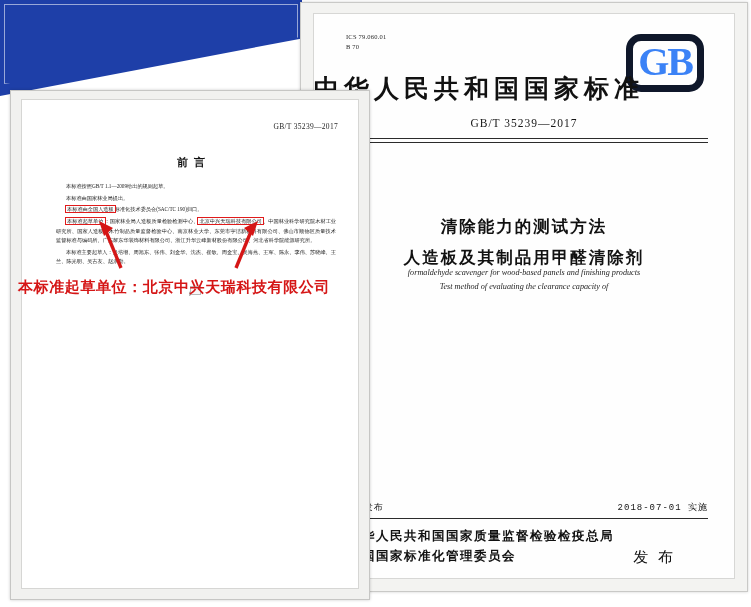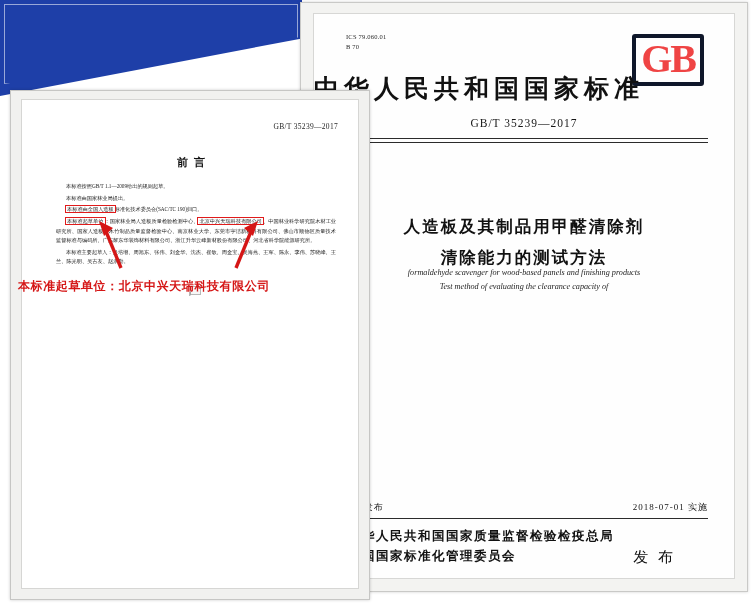--- a/index.html
+++ b/index.html
@@ -55,25 +55,25 @@
     color: #2a2a2a;
     letter-spacing: 0.2px;
   }
   .gb-logo {
     position: absolute;
     right: 30px; top: 20px;
     font-family: "Liberation Serif", serif;
     font-weight: bold;
     font-size: 40px;
     line-height: 40px;
-    color: #ef4444;
+    color: #3b82f6;
     letter-spacing: -2px;
-    border: 4px solid #0f172a;
+    border: 7px solid #0f172a;
     padding: 1px 5px 3px 5px;
-    border-radius: 3px;
+    border-radius: 15px;
   }
   .cn-title {
     position: absolute;
     left: 0; right: 0; top: 58px;
     text-align: left;
     font-size: 25px;
     font-weight: bold;
     letter-spacing: 5px;
     color: #111;
   }
@@ -116,21 +116,21 @@
     color: #1d1d1d;
   }
 
   .date-row {
     position: absolute;
     left: 26px; right: 26px; top: 487px;
     font-size: 9px;
     color: #151515;
   }
   .date-left { position: absolute; left: 0; top: 0; letter-spacing: 1px; }
-  .date-right { position: absolute; right: 0; top: 0; letter-spacing: 1px; }
+  .date-right { position: absolute; right: 0; top: 0; letter-spacing: 1px; font-family: Liberation Mono, monospace; }
   .hr-bot {
     position: absolute;
     left: 26px; right: 26px; top: 504px;
     border-top: 1.4px solid #2b2b2b;
   }
   .issuer {
     position: absolute;
     left: 34px; right: 26px; top: 512px;
     font-size: 12.5px;
     font-weight: bold;
@@ -209,21 +209,21 @@
     border: 0.8px solid #b9b9b9;
     background: #f7f7f7;
   }
 
   
   .overlay { position: absolute; left: 0; top: 0; width: 751px; height: 607px; z-index: 6; pointer-events: none; }
   .caption {
     position: absolute;
     left: 18px; top: 278px;
     font-family: "Liberation Sans", sans-serif;
-    font-size: 12px;
+    font-size: 15px;
     font-weight: bold;
     color: #d51616;
     letter-spacing: 0.6px;
     white-space: nowrap;
     z-index: 7;
   }
 </style>
 </head>
 <body>
 
@@ -243,22 +243,22 @@
       <div class="gb-logo">GB</div>
 
       <div class="cn-title">中华人民共和国国家标准</div>
 
       <div class="std-no">GB/T 35239—2017</div>
 
       <div class="hr-top"></div>
       <div class="hr-top2"></div>
 
       <div class="doc-title">
+        <div>清除能力的测试方法</div>
         <div>人造板及其制品用甲醛清除剂</div>
-        <div>清除能力的测试方法</div>
       </div>
 
       <div class="doc-title-en">
         <div>formaldehyde scavenger for wood-based panels and finishing products</div>
         <div>Test method of evaluating the clearance capacity of</div>
       </div>
 
       <div class="date-row">
         <span class="date-left">2-29 发布</span>
         <span class="date-right">2018-07-01 实施</span>

